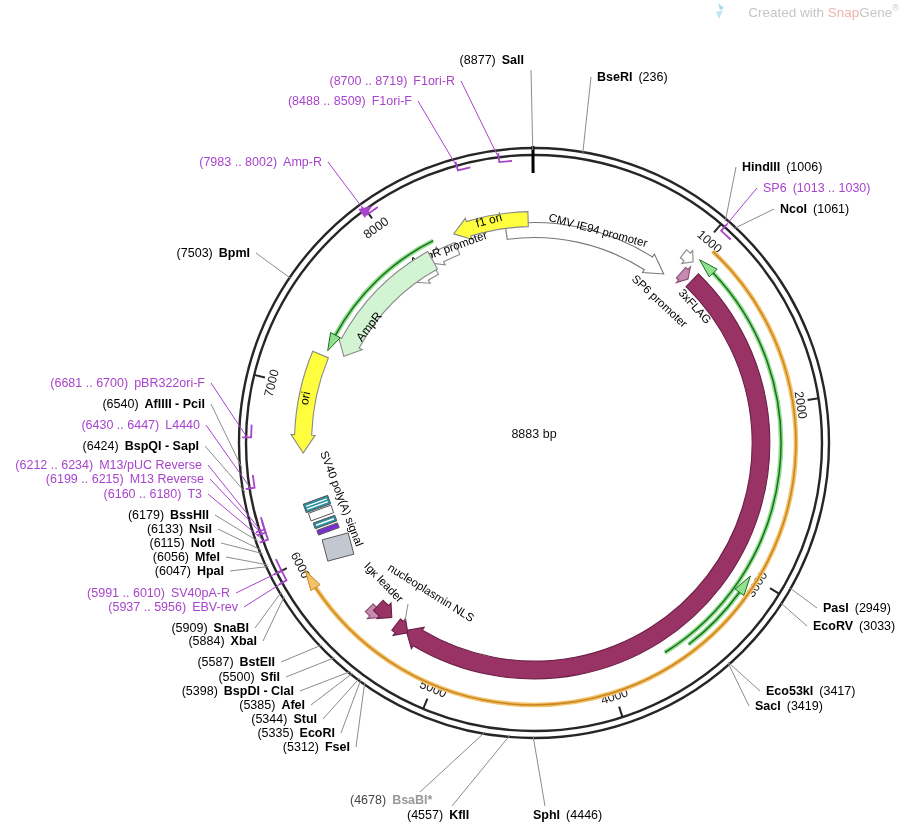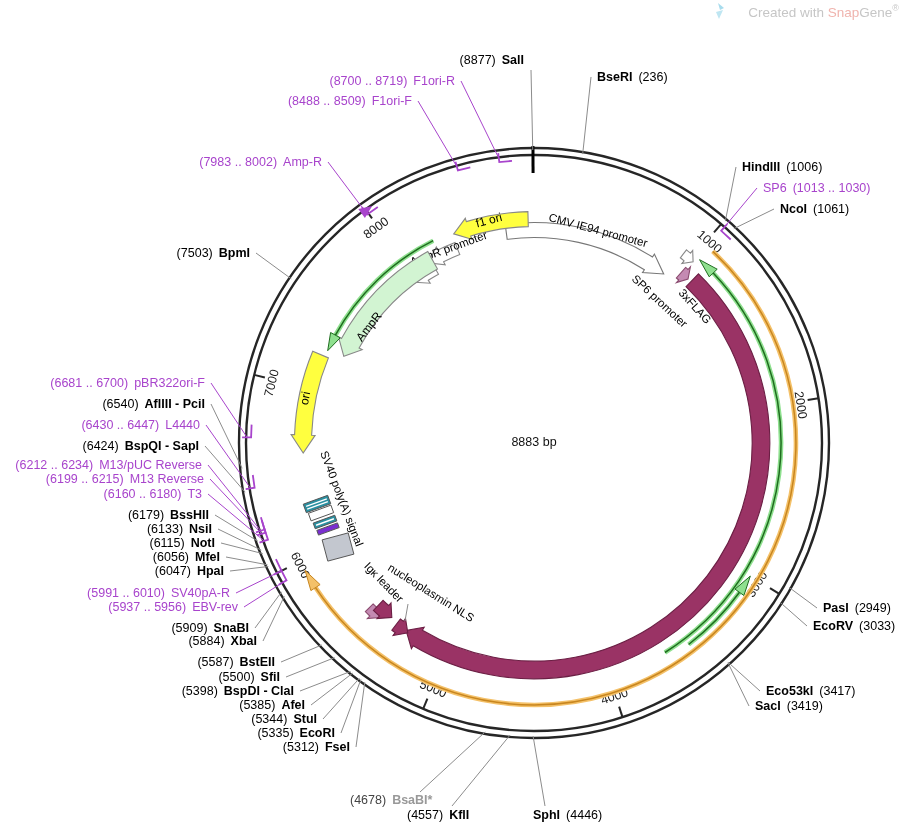--- a/index.html
+++ b/index.html
@@ -1,21 +1,21 @@
 <!DOCTYPE html>
 <html><head>
 <meta charset="utf-8">
 <style>
   html,body{margin:0;padding:0;background:#fff;}
   #stage{position:relative;width:907px;height:823px;background:#fff;overflow:hidden;
          font-family:"Liberation Sans", sans-serif;}
   #map-svg{position:absolute;left:0;top:0;}
   #title-block{position:absolute;left:414px;top:425px;width:240px;text-align:center;}
   #plasmid-name{font-size:18px;font-weight:bold;color:#000;letter-spacing:.2px;}
-  #plasmid-size{font-size:12.5px;color:#111;margin-top:10px;}
+  #plasmid-size{font-size:12.5px;color:#111;margin-top:2px;}
   #watermark{position:absolute;right:8px;top:3px;font-size:13.5px;color:#c6c6c6;
              display:flex;align-items:center;gap:20px;}
   #watermark .snap{color:#f0b4ae;}
   #watermark .gene{color:#c6c6c6;}
   #watermark .reg{font-size:9px;vertical-align:super;}
   svg text{font-family:"Liberation Sans", sans-serif;}
 </style>
 </head>
 <body>
 

